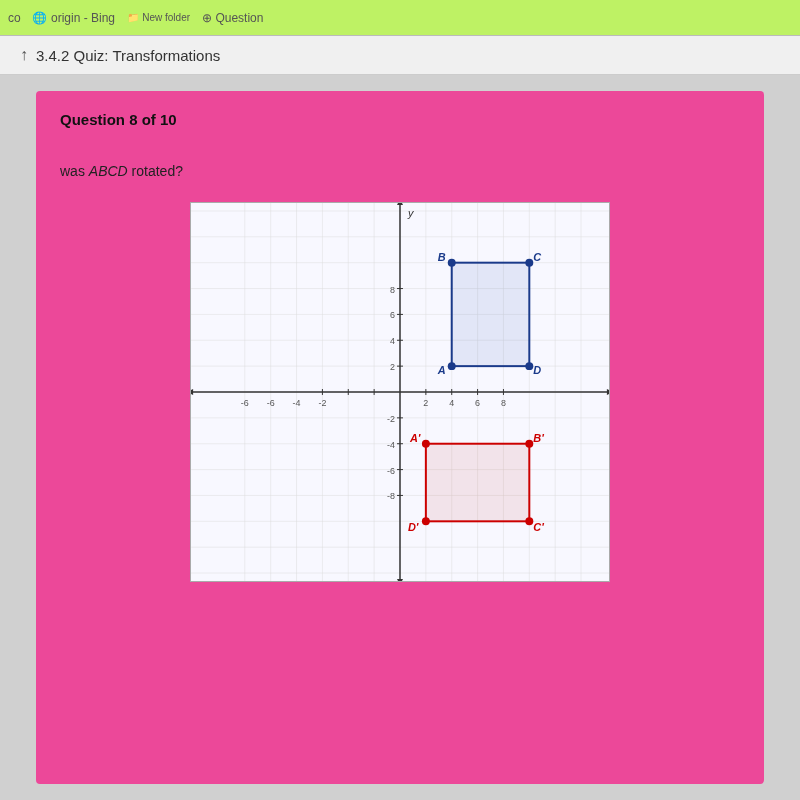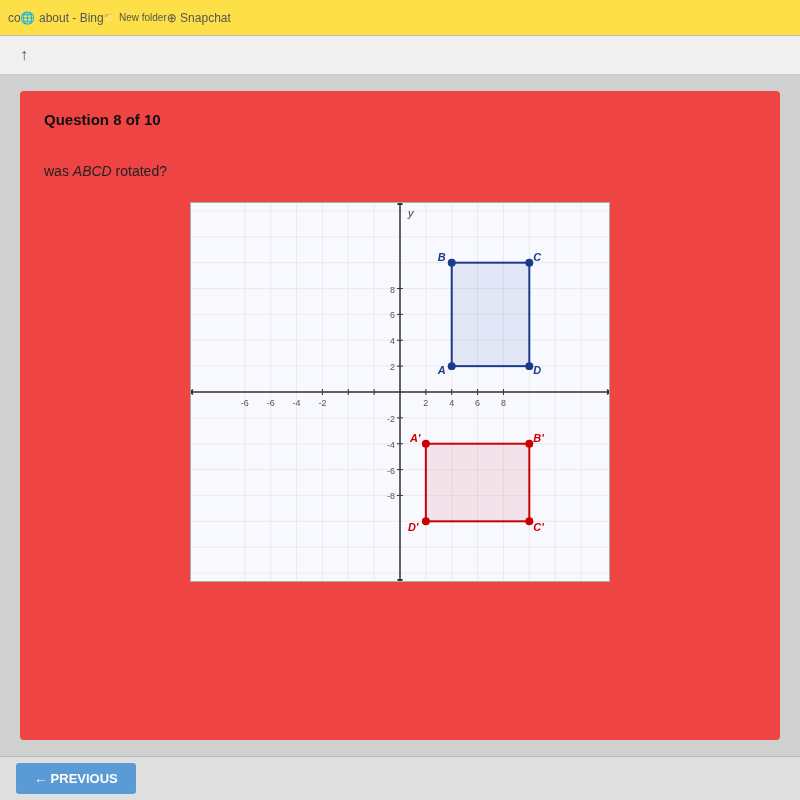--- a/index.html
+++ b/index.html
@@ -6,25 +6,26 @@
     body {
       width: 800px;
       height: 800px;
       overflow: hidden;
       font-family: Arial, sans-serif;
       background: #c8c8c8;
     }
 
     
     .browser-bar {
-      background: #fde047;
+      background: #bef264;
       height: 36px;
       display: flex;
       align-items: center;
       padding: 0 8px;
+      gap: 12px;
       border-bottom: 1px solid #bbb;
       font-size: 13px;
       color: #333;
     }
 
     
     .page-wrapper {
       background: #d0d0d0;
       height: 764px;
       display: flex;
@@ -42,22 +43,22 @@
       font-size: 15px;
       color: #333;
     }
     .quiz-header-icon {
       font-size: 16px;
       color: #555;
     }
 
     
     .main-content {
-      background: #ef4444;
-      margin: 16px 20px;
+      background: #ec4899;
+      margin: 16px 36px;
       padding: 20px 24px;
       border-radius: 4px;
       flex: 1;
     }
 
     .question-number {
       font-weight: bold;
       font-size: 15px;
       margin-bottom: 12px;
       color: #111;
@@ -112,29 +113,30 @@
       align-items: center;
       gap: 6px;
       border-radius: 3px;
     }
   </style>
 </head>
 <body>
 
 <div class="browser-bar">
   <span style="font-size:12px;color:#555;">co</span>
-  <span style="font-size:12px;color:#555;">🌐 about - Bing</span>
+  <span style="font-size:12px;color:#555;">🌐 origin - Bing</span>
   <span style="font-size:10px;color:#555;">📁 New folder</span>
-  <span style="font-size:12px;color:#555;">⊕ Snapchat</span>
+  <span style="font-size:12px;color:#555;">⊕ Question</span>
 </div>
 
 <div class="page-wrapper">
 
   <div class="quiz-header">
     <span class="quiz-header-icon">↑</span>
+    <span>3.4.2 Quiz: Transformations</span>
   </div>
 
   <div class="main-content">
 
     <div class="question-number">Question 8 of 10</div>
 
     <div class="question-text">
       <br>
       <span>
         was <em>ABCD</em> rotated?
@@ -260,19 +262,14 @@
         <text x="220" y="240" font-size="11" fill="#cc0000" font-style="italic" font-weight="bold">A'</text>
         <text x="344" y="240" font-size="11" fill="#cc0000" font-style="italic" font-weight="bold">B'</text>
         <text x="344" y="330" font-size="11" fill="#cc0000" font-style="italic" font-weight="bold">C'</text>
         <text x="218" y="330" font-size="11" fill="#cc0000" font-style="italic" font-weight="bold">D'</text>
 
       </svg>
     </div>
 
   </div>
 
-  <div class="bottom-bar">
-    <button class="prev-button">
-      <span>← PREVIOUS</span>
-    </button>
-  </div>
 
 </div>
 
 </body></html>

